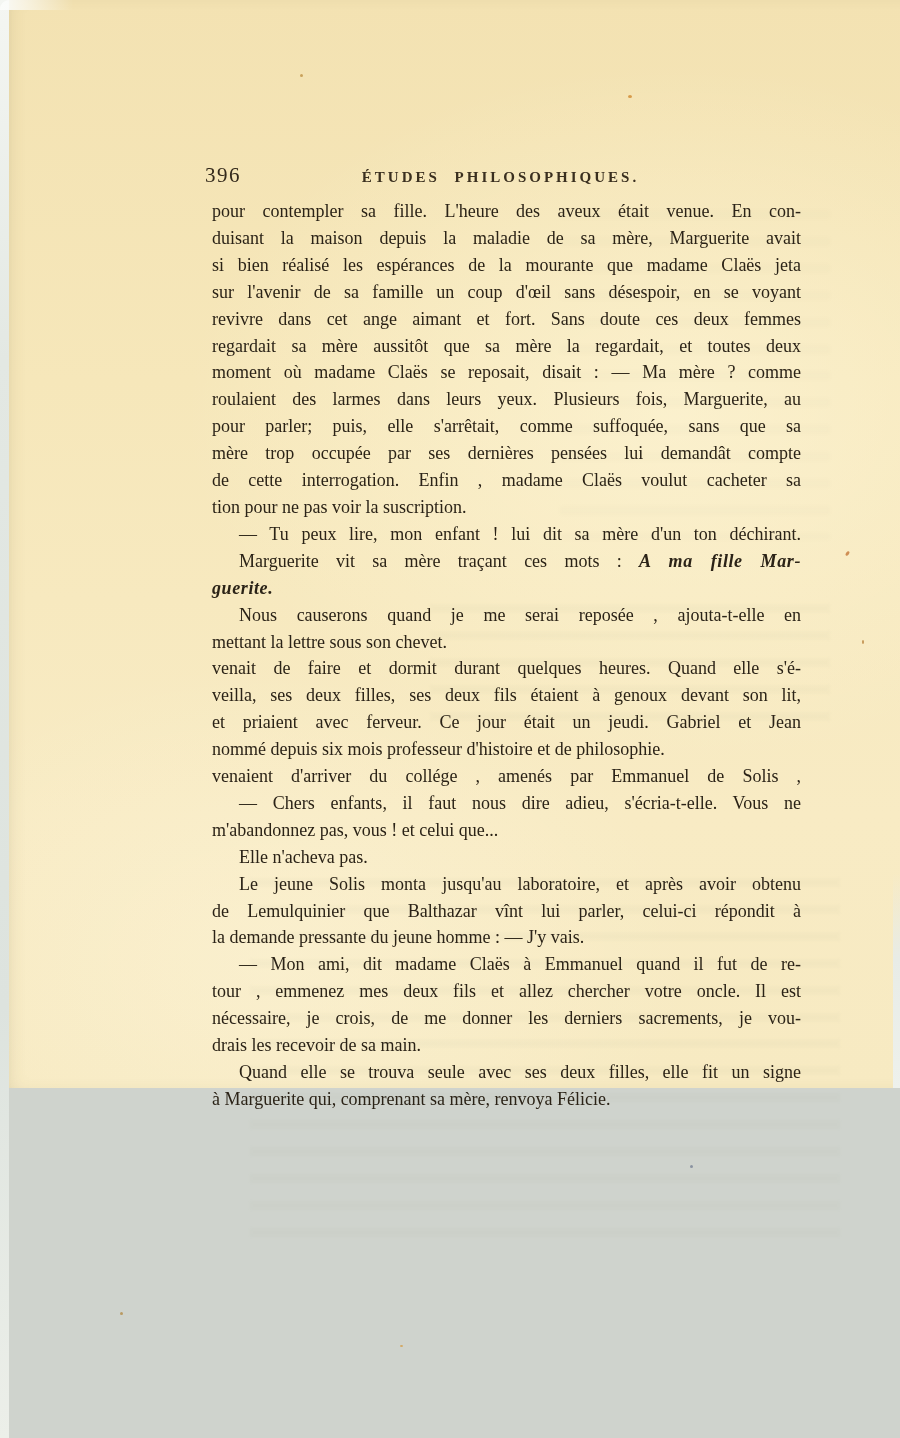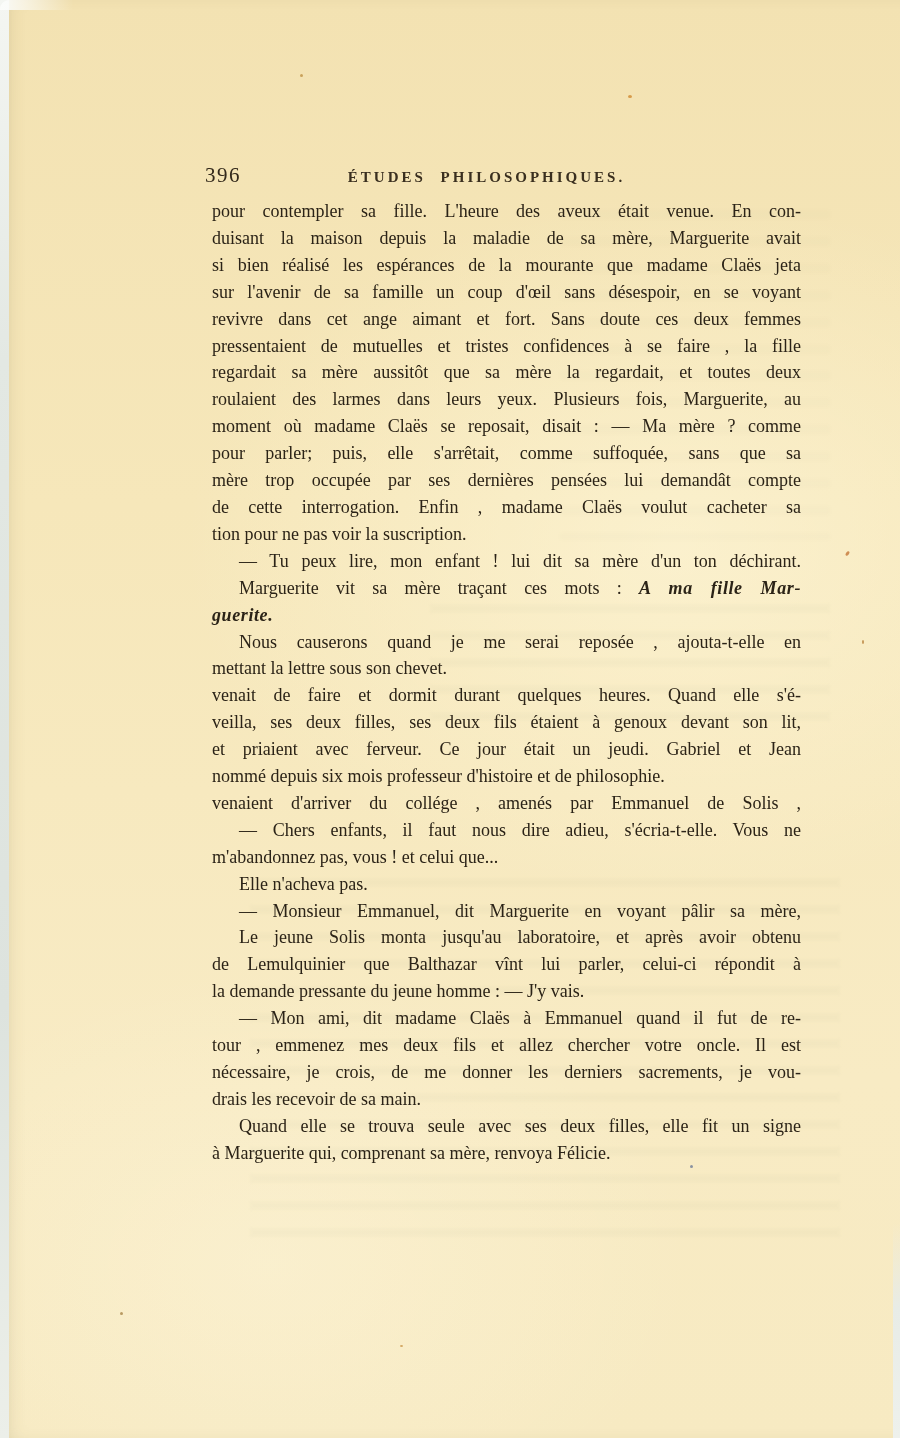--- a/index.html
+++ b/index.html
@@ -2,38 +2,38 @@
 <html><head>
 <meta charset="utf-8">
 <style>
   html,body{margin:0;padding:0;}
   body{
     width:900px;height:1438px;overflow:hidden;
     font-family:"Liberation Serif","DejaVu Serif",serif;
     background:#cfd3cd;
   }
   .scan-page{
-    position:relative;width:900px;height:1438px;
+    position:relative;width:900px;height:1088px;
     background:
       radial-gradient(700px 500px at 75% 38%, rgba(255,248,220,0.55), rgba(255,248,220,0) 70%),
       radial-gradient(600px 420px at 30% 88%, rgba(255,248,225,0.35), rgba(255,248,225,0) 70%),
       linear-gradient(180deg,#f3e2b2 0%,#f6e7ba 35%,#f8ebc4 75%,#f7eac2 100%);
     box-shadow: inset 16px 0 22px -14px rgba(100,85,45,0.30);
   }
   
   .edge-left{position:absolute;left:0;top:0;width:9px;height:1438px;
     background:linear-gradient(180deg,#f4f6f2 0%,#e3e8e3 25%,#dde3de 70%,#ecefe9 100%);}
   .edge-right-bottom{position:absolute;right:0;bottom:0;width:7px;height:215px;
     background:linear-gradient(180deg,rgba(236,240,235,0) 0%,#e8ece7 40%,#eef1ec 100%);}
   .corner-sliver{position:absolute;left:0;top:0;width:86px;height:10px;
     background:linear-gradient(to right,#fbfcfa 0%,rgba(251,252,250,0) 85%);
     border-top-left-radius:9px;}
   
   .folio{position:absolute;left:205px;top:163px;font-size:21px;letter-spacing:1.5px;color:#33291b;}
-  .running{position:absolute;left:192px;top:169px;width:589px;text-align:center;
+  .running{position:absolute;left:206px;top:169px;width:589px;text-align:center;
     font-size:15px;font-weight:700;letter-spacing:3px;word-spacing:8px;color:#3a2f1f;}
   
   .textblock{position:absolute;left:212px;top:198px;width:589px;
     font-size:18px;line-height:26.9px;color:#2b2317;}
   .line{min-height:26.9px;}
   .just{text-align:justify;text-align-last:justify;-moz-text-align-last:justify;text-justify:inter-word;}
   .nojust{text-align:center;text-align-last:left;}
   .ind{text-indent:27px;}
   .it{font-style:italic;font-weight:600;letter-spacing:0.6px;}
   
@@ -58,42 +58,40 @@
 
   <div class="folio">396</div>
   <div class="running">ÉTUDES PHILOSOPHIQUES.</div>
 
   <div class="textblock">
       <div class="line just"><span>pour contempler sa fille. L'heure des aveux était venue. En con-</span></div>
       <div class="line just"><span>duisant la maison depuis la maladie de sa mère, Marguerite avait</span></div>
       <div class="line just"><span>si bien réalisé les espérances de la mourante que madame Claës jeta</span></div>
       <div class="line just"><span>sur l'avenir de sa famille un coup d'œil sans désespoir, en se voyant</span></div>
       <div class="line just"><span>revivre dans cet ange aimant et fort. Sans doute ces deux femmes</span></div>
-      <div class="line just"><span>pressentaient de mutuelles et tristes confidences à se faire , la fille</span></div>
       <div class="line just"><span>regardait sa mère aussitôt que sa mère la regardait, et toutes deux</span></div>
+      <div class="line just"><span>moment où madame Claës se reposait, disait : — Ma mère ? comme</span></div>
       <div class="line just"><span>roulaient des larmes dans leurs yeux. Plusieurs fois, Marguerite, au</span></div>
-      <div class="line just"><span>moment où madame Claës se reposait, disait : — Ma mère ? comme</span></div>
       <div class="line just"><span>pour parler; puis, elle s'arrêtait, comme suffoquée, sans que sa</span></div>
       <div class="line just"><span>mère trop occupée par ses dernières pensées lui demandât compte</span></div>
       <div class="line just"><span>de cette interrogation. Enfin , madame Claës voulut cacheter sa</span></div>
       <div class="line nojust"><span>tion pour ne pas voir la suscription.</span></div>
       <div class="line just ind"><span>— Tu peux lire, mon enfant ! lui dit sa mère d'un ton déchirant.</span></div>
       <div class="line just ind"><span>Marguerite vit sa mère traçant ces mots : </span><span class="it">A ma fille Mar-</span></div>
       <div class="line nojust"><span class="it">guerite.</span></div>
       <div class="line just ind"><span>Nous causerons quand je me serai reposée , ajouta-t-elle en</span></div>
       <div class="line nojust"><span>mettant la lettre sous son chevet.</span></div>
       <div class="line just"><span>venait de faire et dormit durant quelques heures. Quand elle s'é-</span></div>
       <div class="line just"><span>veilla, ses deux filles, ses deux fils étaient à genoux devant son lit,</span></div>
       <div class="line just"><span>et priaient avec ferveur. Ce jour était un jeudi. Gabriel et Jean</span></div>
       <div class="line nojust"><span>nommé depuis six mois professeur d'histoire et de philosophie.</span></div>
       <div class="line just"><span>venaient d'arriver du collége , amenés par Emmanuel de Solis ,</span></div>
       <div class="line just ind"><span>— Chers enfants, il faut nous dire adieu, s'écria-t-elle. Vous ne</span></div>
       <div class="line nojust"><span>m'abandonnez pas, vous ! et celui que...</span></div>
       <div class="line nojust ind"><span>Elle n'acheva pas.</span></div>
-      <div class="line just ind"><span>— Monsieur Emmanuel, dit Marguerite en voyant pâlir sa mère,</span></div>
       <div class="line just ind"><span>Le jeune Solis monta jusqu'au laboratoire, et après avoir obtenu</span></div>
       <div class="line just"><span>de Lemulquinier que Balthazar vînt lui parler, celui-ci répondit à</span></div>
       <div class="line nojust"><span>la demande pressante du jeune homme : — J'y vais.</span></div>
       <div class="line just ind"><span>— Mon ami, dit madame Claës à Emmanuel quand il fut de re-</span></div>
       <div class="line just"><span>tour , emmenez mes deux fils et allez chercher votre oncle. Il est</span></div>
       <div class="line just"><span>nécessaire, je crois, de me donner les derniers sacrements, je vou-</span></div>
       <div class="line nojust"><span>drais les recevoir de sa main.</span></div>
       <div class="line just ind"><span>Quand elle se trouva seule avec ses deux filles, elle fit un signe</span></div>
       <div class="line nojust"><span>à Marguerite qui, comprenant sa mère, renvoya Félicie.</span></div>
     </div>

